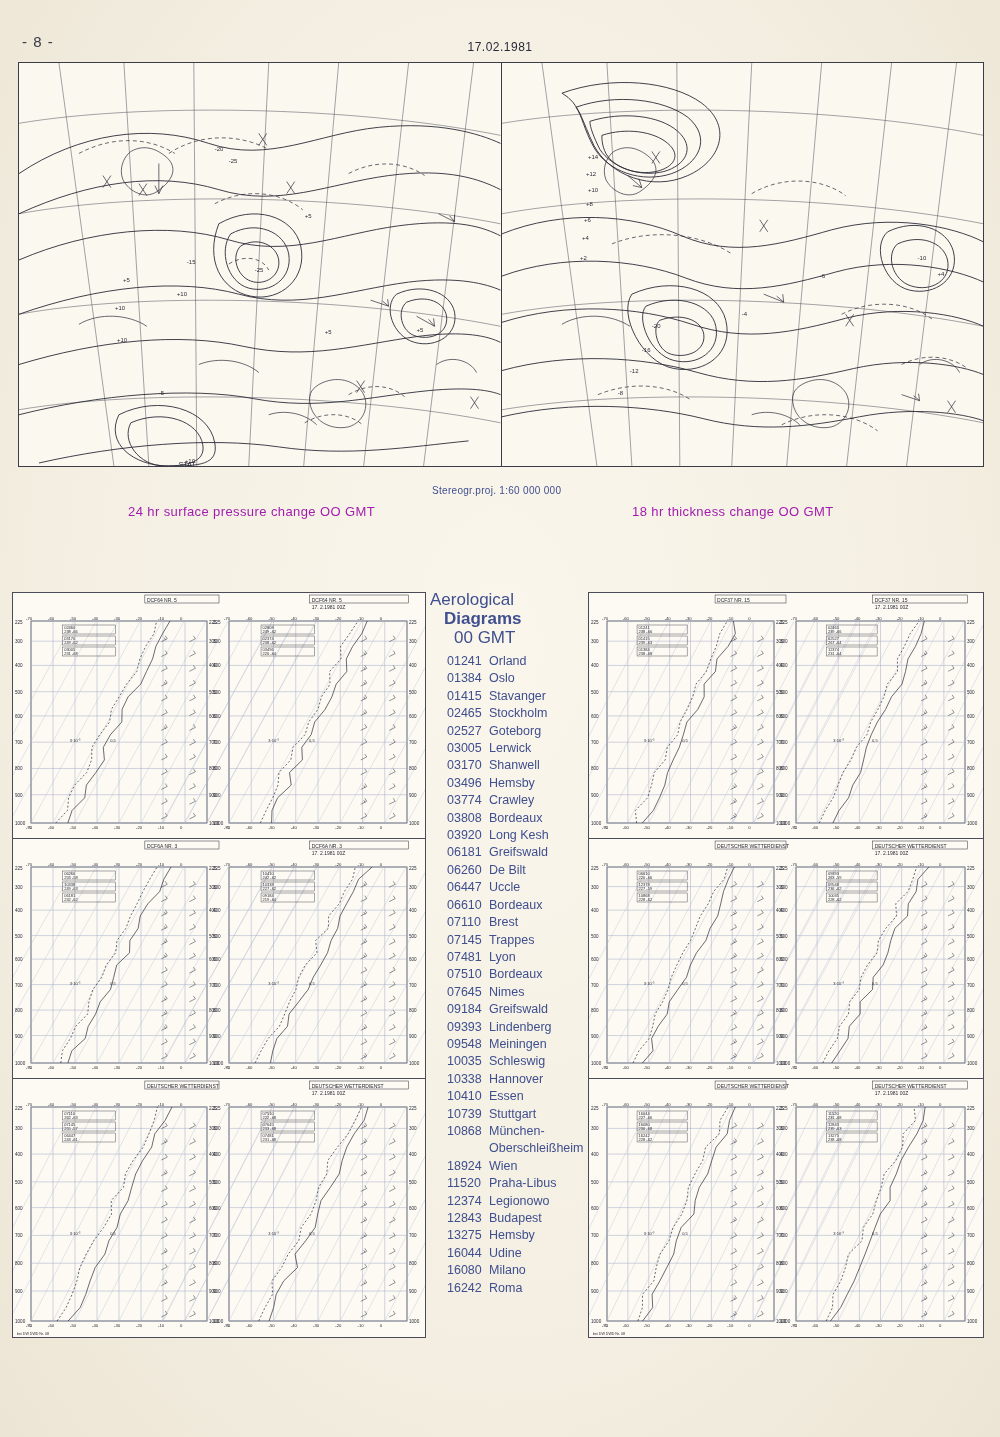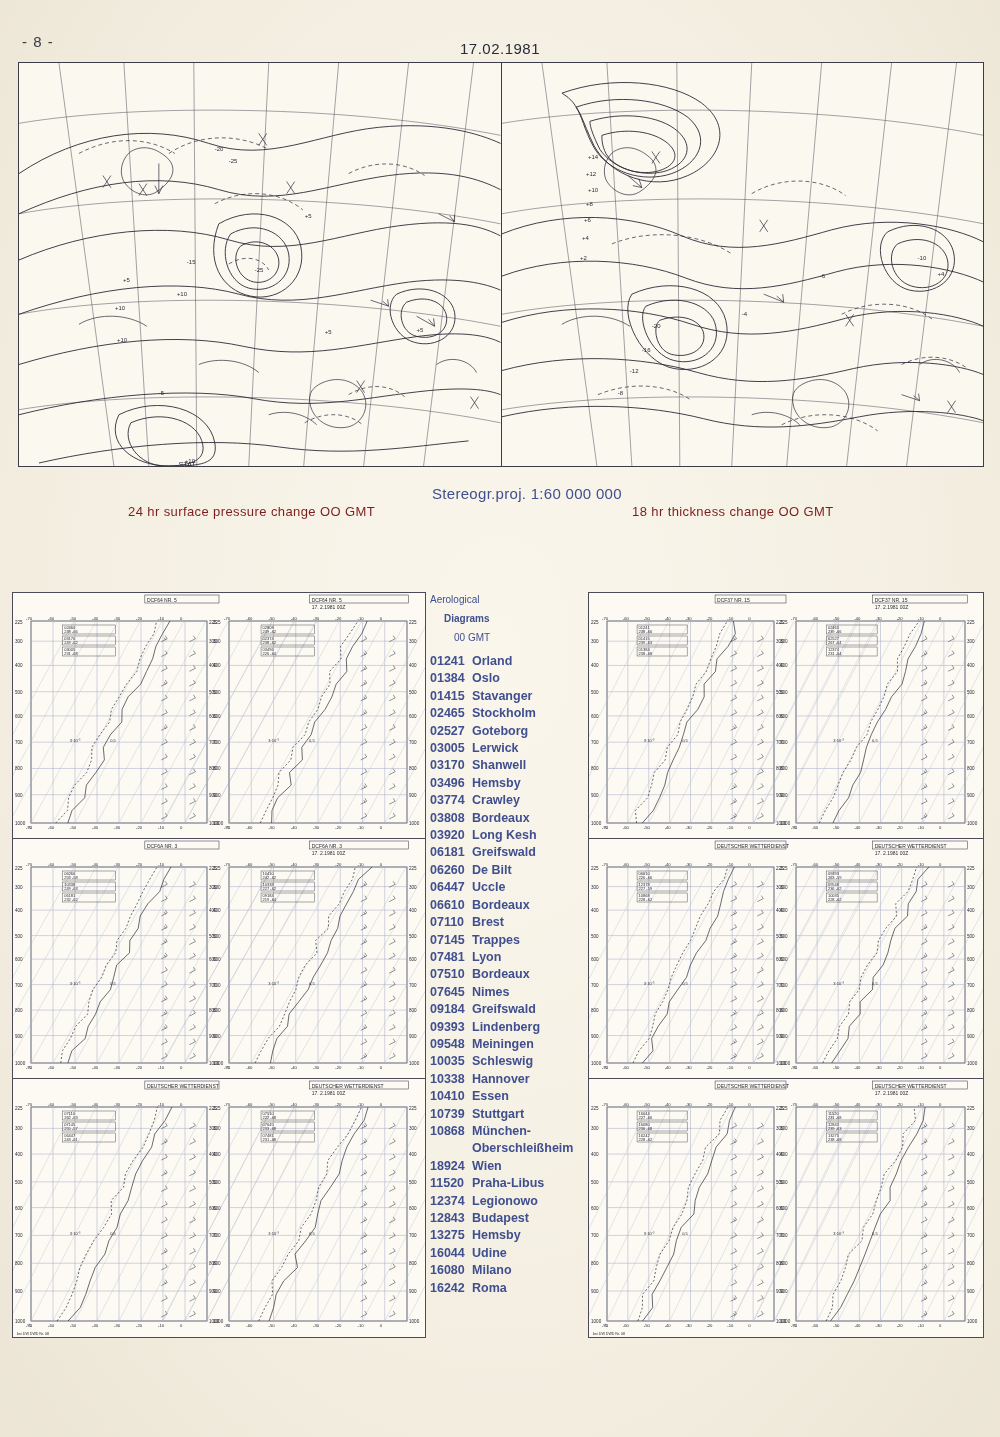--- a/index.html
+++ b/index.html
@@ -17,56 +17,56 @@
     background:
       radial-gradient(ellipse at 50% 45%, #faf6ec 0%, #f4efe2 60%, #ece5d5 100%);
   }
   .page-number{
     position:absolute;left:22px;top:33px;
     font-size:15px;color:#3a3a46;letter-spacing:1px;
     font-family:"Liberation Sans", sans-serif;
   }
   .page-date{
     position:absolute;left:0;right:0;top:40px;
-    text-align:center;font-size:15px;color:#2a2a38;letter-spacing:0.5px;
+    text-align:center;font-size:12px;color:#2a2a38;letter-spacing:0.5px;
   }
 
   
   .maps-wrap{
     position:absolute;left:18px;top:62px;width:964px;height:403px;
     border:1px solid #3c3c48;
     background:#fbf8f0;
     display:flex;
   }
   .map{
     position:relative;flex:1 1 50%;overflow:hidden;
   }
   .map + .map{border-left:1px solid #3c3c48;}
   .map svg{display:block;width:100%;height:100%;}
 
   .map-caption{
-    position:absolute;font-size:13px;color:#7f1d1d;letter-spacing:0.4px;
+    position:absolute;font-size:13px;color:#a21caf;letter-spacing:0.4px;
   }
   .cap-left{left:128px;top:504px;}
   .cap-right{left:632px;top:504px;}
   .scale-note{
-    position:absolute;left:432px;top:485px;font-size:15px;color:#3f4f8f;
+    position:absolute;left:432px;top:485px;font-size:10px;color:#3f4f8f;
     letter-spacing:0.3px;
   }
 
   
   .list{
     position:absolute;left:430px;top:590px;width:150px;
     font-size:12.5px;line-height:17.4px;color:#3f4f8f;
   }
-  .list .hdr{font-size:10px;line-height:19px;}
+  .list .hdr{font-size:17px;line-height:19px;}
   .list .hdr .l1{padding-left:0px;}
   .list .hdr .l2{padding-left:14px;font-weight:bold;}
   .list .hdr .l3{padding-left:24px;}
-  .list ul{list-style:none;margin:6px 0 0 0;padding:0;font-weight:bold;}
+  .list ul{list-style:none;margin:6px 0 0 17px;padding:0;}
   .list li{white-space:nowrap;}
   .list li .num{display:inline-block;width:42px;}
   .list li .nm{display:inline-block;}
   .list li.cont{padding-left:42px;}
 
   
   .panel{
     position:absolute;border:1px solid #4a4a58;background:#fcfaf3;
     overflow:hidden;
   }

